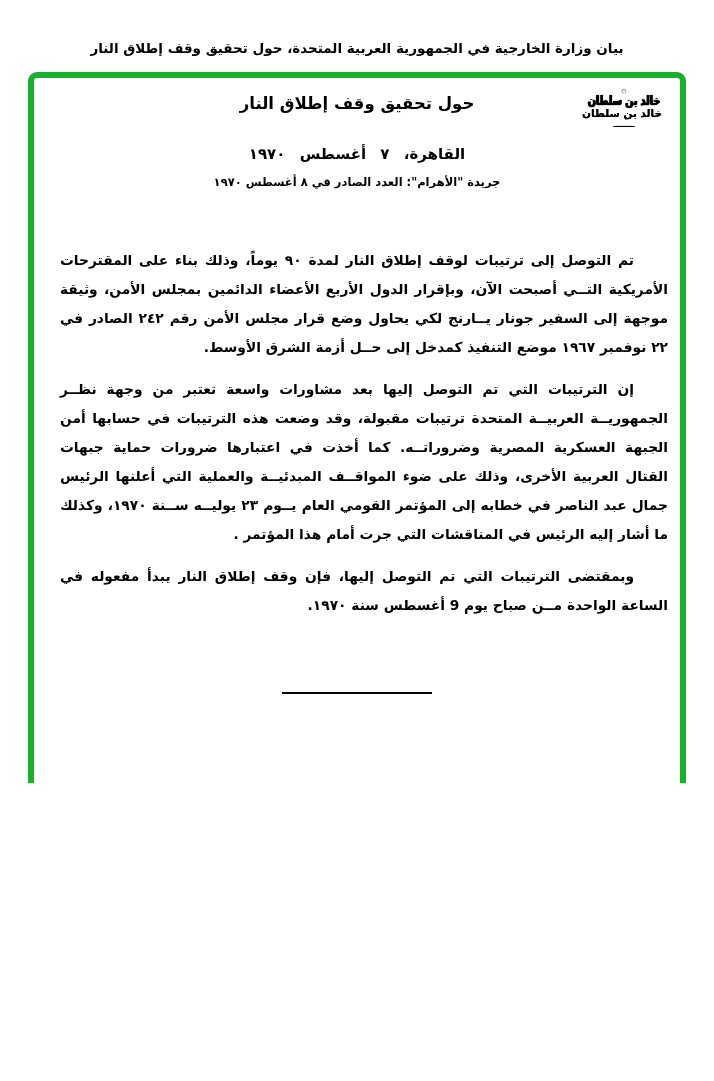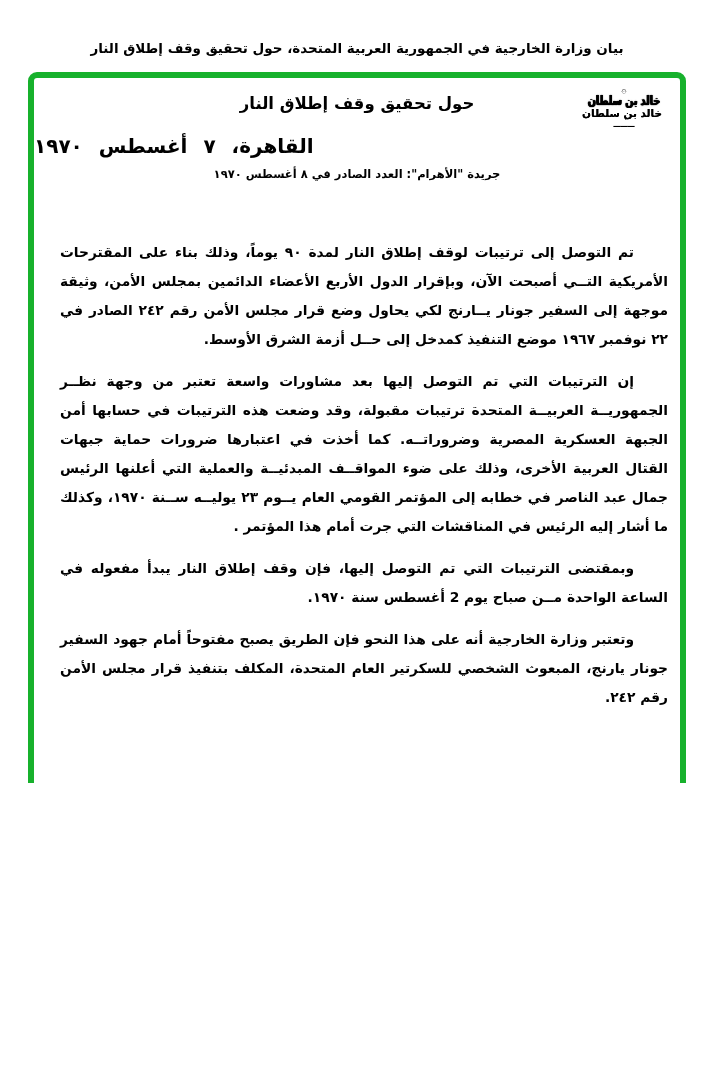--- a/index.html
+++ b/index.html
@@ -46,22 +46,22 @@
 
   .doc-title-1 {
     margin-top: 60px; text-align: center; direction: rtl;
     font-size: 17px; font-weight: 700; line-height: 24px;
   }
   .doc-title-2 {
     margin-top: 14px; text-align: center; direction: rtl;
     font-size: 16.5px; font-weight: 700; line-height: 23px;
   }
   .dateline {
-    margin-top: 20px; text-align: left; direction: rtl;
-    font-size: 20px; font-weight: 700; line-height: 22px; word-spacing: 9px;
+    margin-top: 28px; text-align: center; direction: rtl;
+    font-size: 15px; font-weight: 700; line-height: 22px; word-spacing: 9px;
   }
   .source-line {
     margin-top: 9px; text-align: center; direction: rtl;
     font-size: 11.5px; font-weight: 700; line-height: 16px;
   }
 
   .doc-body { margin-top: 56px; padding: 0 12px 0 26px; }
   .para {
     direction: rtl; text-align: justify;
     font-size: 13.8px; font-weight: 700; line-height: 29px;
@@ -94,20 +94,19 @@
 
     <div class="doc-title-2">حول تحقيق وقف إطلاق النار</div>
 
     <div class="dateline">القاهرة، ٧ أغسطس ١٩٧٠</div>
 
     <div class="source-line">جريدة "الأهرام": العدد الصادر في ٨ أغسطس ١٩٧٠</div>
 
     <div class="doc-body">
       <p class="para">تم التوصل إلى ترتيبات لوقف إطلاق النار لمدة ٩٠ يوماً، وذلك بناء على المقترحات الأمريكية التــي أصبحت الآن، وبإقرار الدول الأربع الأعضاء الدائمين بمجلس الأمن، وثيقة موجهة إلى السفير جونار يــارنج لكي يحاول وضع قرار مجلس الأمن رقم ٢٤٢ الصادر في ٢٢ نوفمبر ١٩٦٧ موضع التنفيذ كمدخل إلى حــل أزمة الشرق الأوسط.</p>
       <p class="para">إن الترتيبات التي تم التوصل إليها بعد مشاورات واسعة تعتبر من وجهة نظــر الجمهوريــة العربيــة المتحدة ترتيبات مقبولة، وقد وضعت هذه الترتيبات في حسابها أمن الجبهة العسكرية المصرية وضروراتــه. كما أخذت في اعتبارها ضرورات حماية جبهات القتال العربية الأخرى، وذلك على ضوء المواقــف المبدئيــة والعملية التي أعلنها الرئيس جمال عبد الناصر في خطابه إلى المؤتمر القومي العام يــوم ٢٣ يوليــه ســنة ١٩٧٠، وكذلك ما أشار إليه الرئيس في المناقشات التي جرت أمام هذا المؤتمر .</p>
-      <p class="para">وبمقتضى الترتيبات التي تم التوصل إليها، فإن وقف إطلاق النار يبدأ مفعوله في الساعة الواحدة مــن صباح يوم 2 أغسطس سنة ١٩٧٠.</p>
-      <p class="para">وتعتبر وزارة الخارجية أنه على هذا النحو فإن الطريق يصبح مفتوحاً أمام جهود السفير جونار يارنج، المبعوث الشخصي للسكرتير العام المتحدة، المكلف بتنفيذ قرار مجلس الأمن رقم ٢٤٢.</p>
+      <p class="para">وبمقتضى الترتيبات التي تم التوصل إليها، فإن وقف إطلاق النار يبدأ مفعوله في الساعة الواحدة مــن صباح يوم 9 أغسطس سنة ١٩٧٠.</p>
     </div>
 
     <div class="footer-divider"></div>
 
   </div>
 </div>
 
 </body></html>

